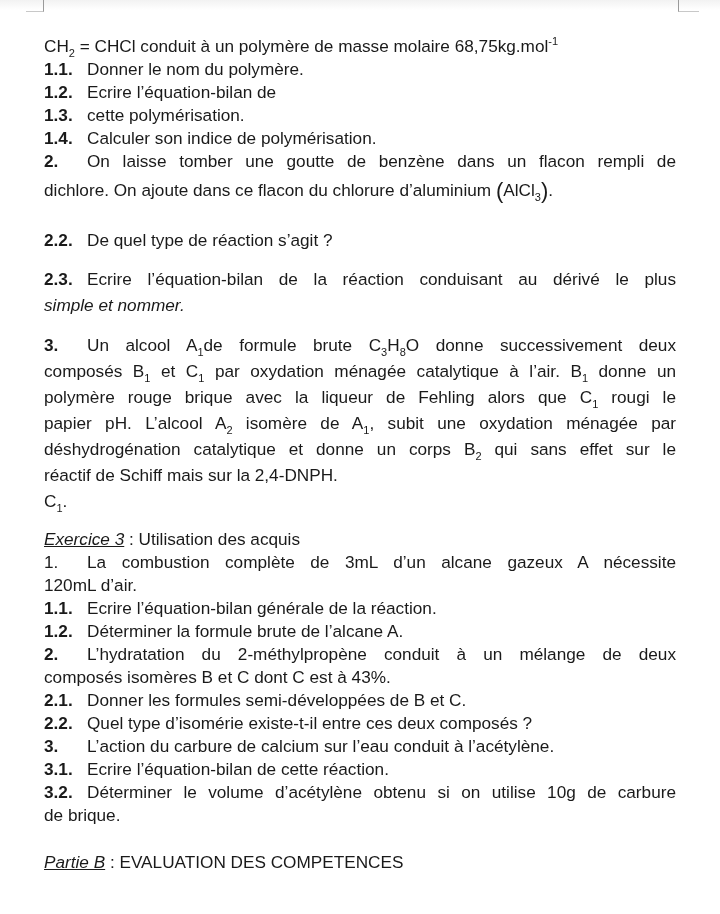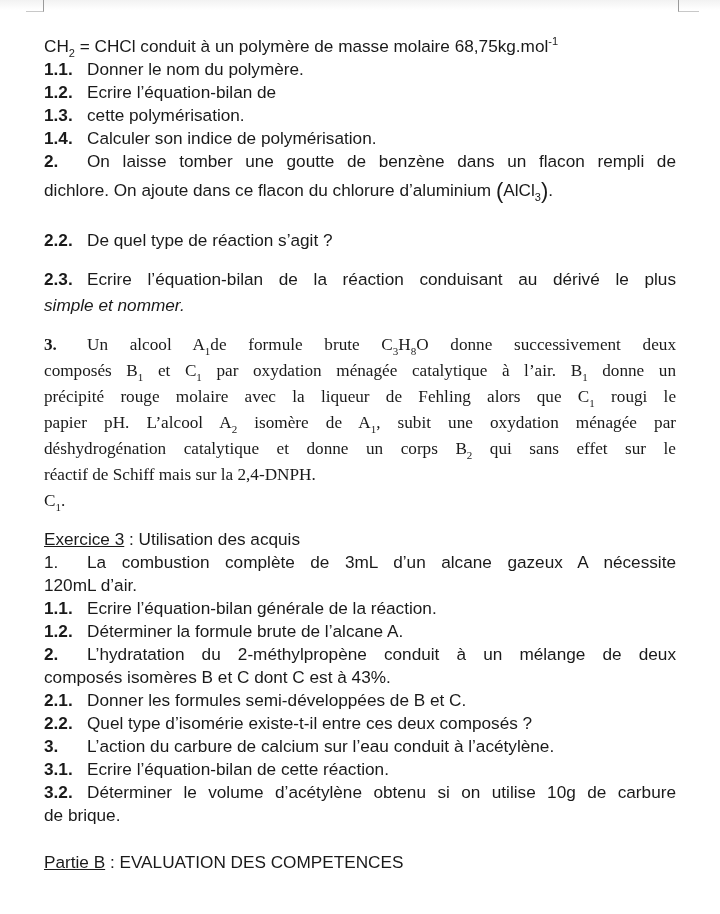--- a/index.html
+++ b/index.html
@@ -23,25 +23,25 @@
   .page {
     position: absolute; left: 44px; top: 11px; width: 632px;
     font-size: 17.2px; line-height: 23px; margin-top: 24px;
   }
   .line { white-space: nowrap; height: 23px; position: relative; }
   .just { text-align: justify; text-align-last: justify; white-space: normal; }
   .numw { display: inline-block; width: 43px; }
   .bold { font-weight: bold; }
   sub { font-size: 11px; vertical-align: -5px; line-height: 0; }
   sup { font-size: 11px; vertical-align: 7px; line-height: 0; }
-  .u { text-decoration: underline; }
+  .u { text-decoration: underline; font-style: italic; }
   .gap-s { height: 8px; }
   .gap-m { height: 14px; }
   .gap-l { height: 24px; }
-  .para { line-height: 26px; font-family: Liberation Serif, serif; }
+  .para { line-height: 26px; }
   .paren { font-size: 22px; vertical-align: -2px; }
 </style>
 </head>
 <body>
 
 <div class="topbar"></div>
 <div class="crop-mark left"></div>
 <div class="crop-mark right"></div>
 
 <div class="page">
@@ -63,21 +63,21 @@
   <div class="line"><span class="numw bold">2.2.</span><span>De quel type de réaction s’agit ?</span></div>
   <div class="gap-m"></div>
   <div class="line just" style="height:26px;line-height:26px;"><span class="numw bold">2.3.</span><span>Ecrire l’équation-bilan de la réaction conduisant au dérivé le plus</span></div>
   <div class="line" style="height:26px;line-height:26px;font-style:italic;"><span>simple et nommer.</span></div>
 
   <div class="gap-m"></div>
 
   <div class="para">
     <div class="line just para" style="height:26px"><span class="numw bold">3.</span><span>Un alcool A</span><sub>1</sub><span>de formule brute C</span><sub>3</sub><span>H</span><sub>8</sub><span>O donne successivement deux</span></div>
     <div class="line just para" style="height:26px"><span>composés B</span><sub>1</sub><span> et C</span><sub>1</sub><span> par oxydation ménagée catalytique à l’air. B</span><sub>1</sub><span> donne un</span></div>
-    <div class="line just para" style="height:26px"><span>précipité rouge molaire avec la liqueur de Fehling alors que C</span><sub>1</sub><span> rougi le</span></div>
+    <div class="line just para" style="height:26px"><span>polymère rouge brique avec la liqueur de Fehling alors que C</span><sub>1</sub><span> rougi le</span></div>
     <div class="line just para" style="height:26px"><span>papier pH. L’alcool A</span><sub>2</sub><span> isomère de A</span><sub>1</sub><span>, subit une oxydation ménagée par</span></div>
     <div class="line just para" style="height:26px"><span>déshydrogénation catalytique et donne un corps B</span><sub>2</sub><span> qui sans effet sur le</span></div>
     <div class="line para" style="height:26px"><span>réactif de Schiff mais sur la 2,4-DNPH.</span></div>
     <div class="line para" style="height:26px"><span>C</span><sub>1</sub><span>.</span></div>
   </div>
 
   <div class="gap-m"></div>
 
   <div class="line"><span class="u">Exercice 3</span><span> : Utilisation  des acquis</span></div>
   <div class="line just"><span class="numw">1.</span><span>La combustion complète de 3mL d’un alcane gazeux A nécessite</span></div>

